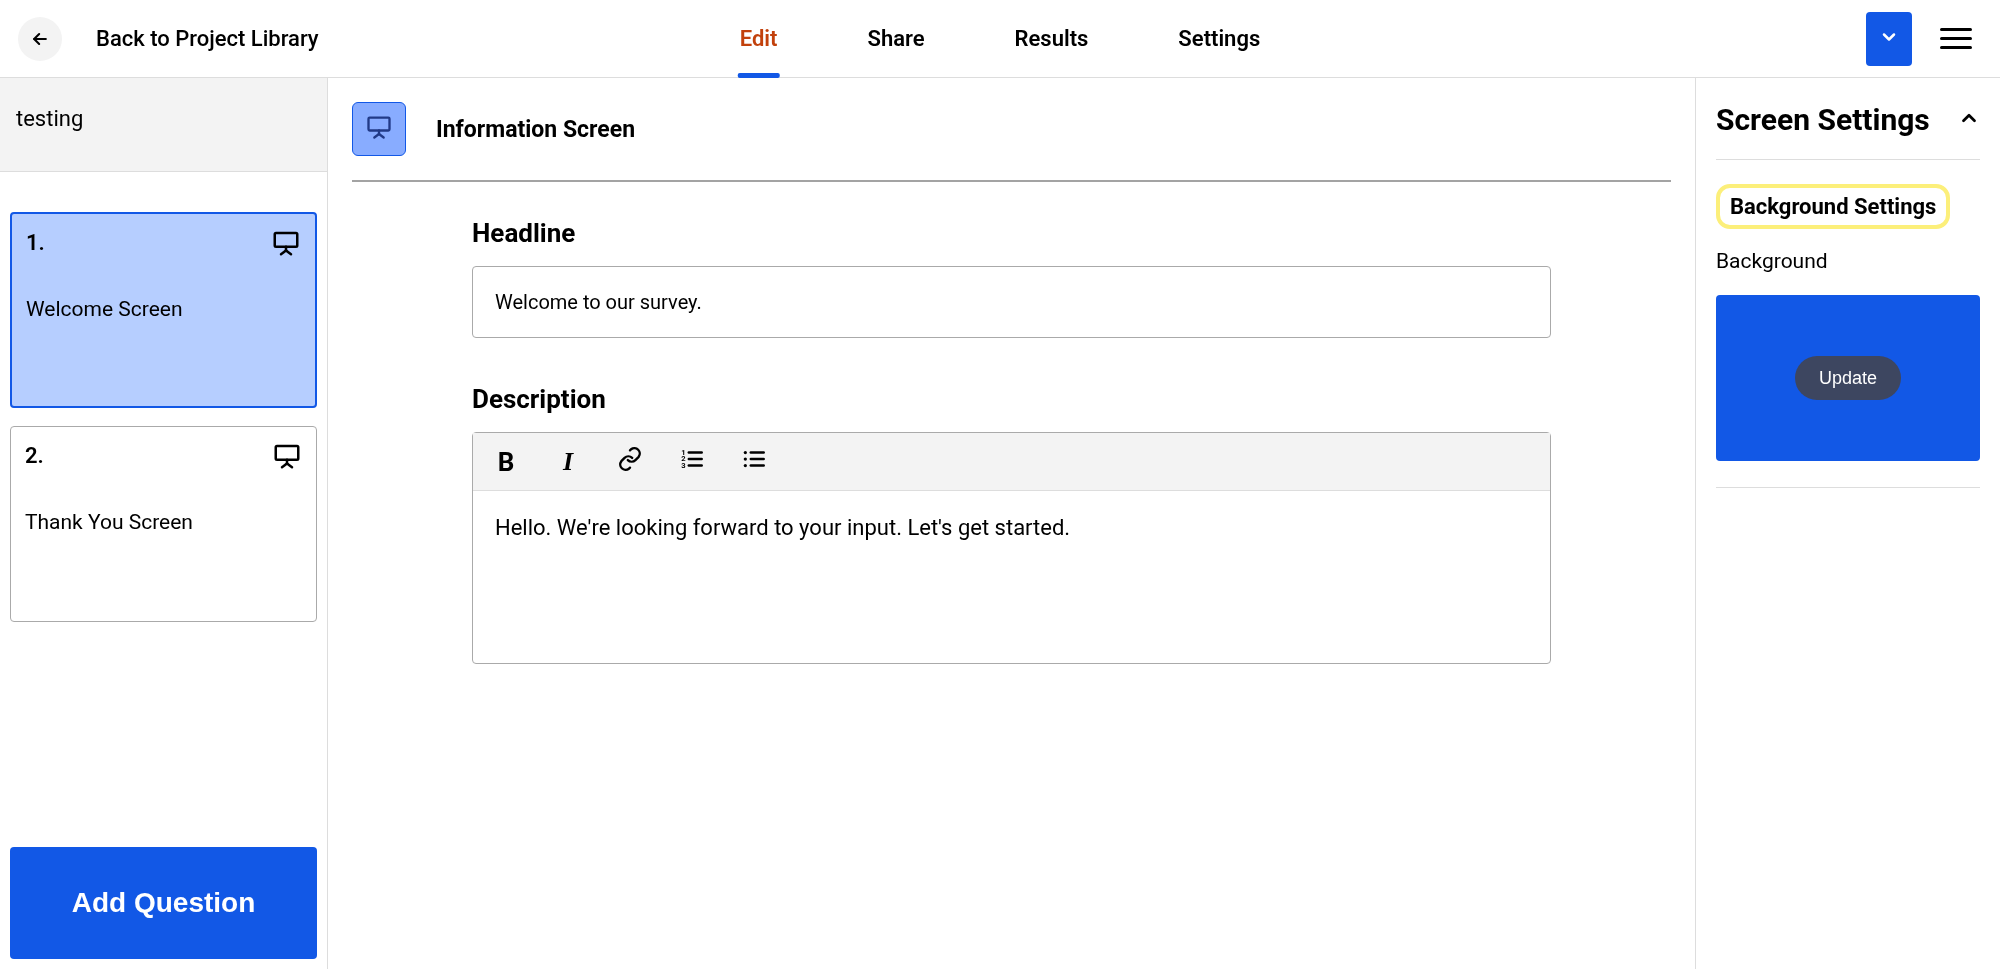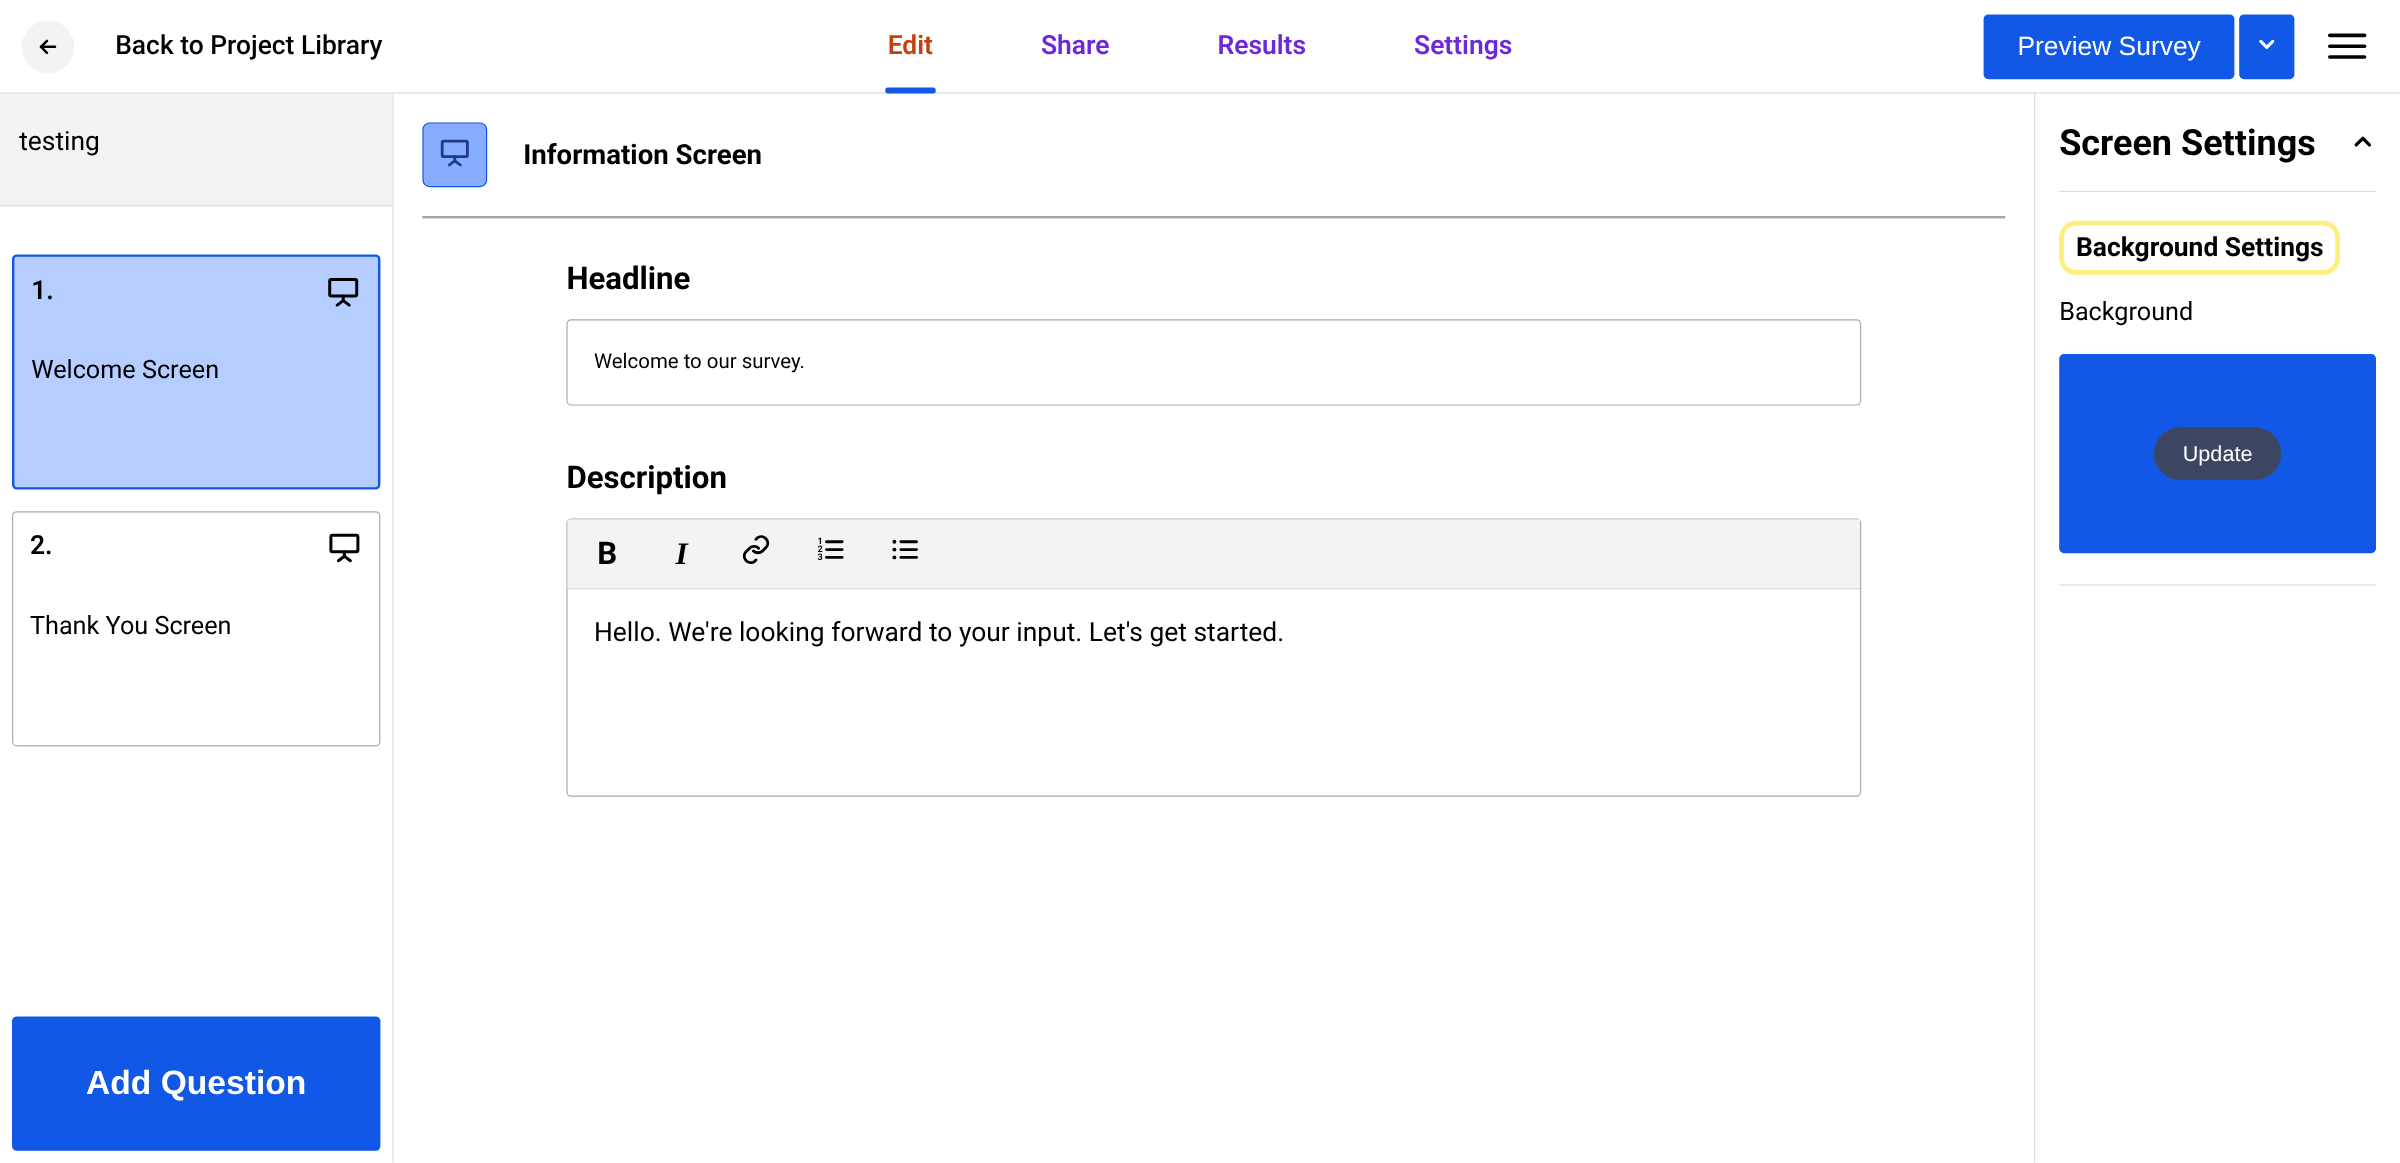--- a/index.html
+++ b/index.html
@@ -39,21 +39,21 @@
     position: absolute;
     left: 50%; transform: translateX(-50%);
     display: flex;
     gap: 90px;
     height: 100%;
     align-items: center;
   }
   .tab {
     font-size: 22px;
     font-weight: 600;
-    color: #6d28d9;
+    color: #000000;
     cursor: pointer;
     height: 60px;
     display: flex; align-items: center;
     position: relative;
   }
   .tab.active {
     color: #c2410c;
   }
   .tab.active::after {
     content: "";
@@ -199,21 +199,21 @@
     font-size: 26px;
     font-weight: 700;
     margin-bottom: 18px;
   }
   .headline-input {
     width: 100%;
     height: 72px;
     border: 1px solid #aaa;
     border-radius: 4px;
     padding: 0 22px;
-    font-size: 17px;
+    font-size: 20px;
     font-family: inherit;
   }
   .spacer { height: 46px; }
   .desc-box {
     border: 1px solid #aaa;
     border-radius: 4px;
   }
   .toolbar {
     background: #f3f3f3;
     border-bottom: 1px solid #ddd;
@@ -304,21 +304,20 @@
 
   <div class="tabs">
     <div class="tab active">Edit</div>
     <div class="tab">Share</div>
     <div class="tab">Results</div>
     <div class="tab">Settings</div>
   </div>
 
   <div class="topbar-right">
     <div class="preview-group">
-      <button class="preview-btn">Preview Survey</button>
       <button class="preview-chev">
         <span>
           <svg viewBox="0 0 24 24" fill="none" stroke-width="3" stroke-linecap="round" stroke-linejoin="round">
               <polyline points="6 9 12 15 18 9"></polyline>
             </svg>
         </span>
       </button>
     </div>
     <div class="burger">
       <span></span>

